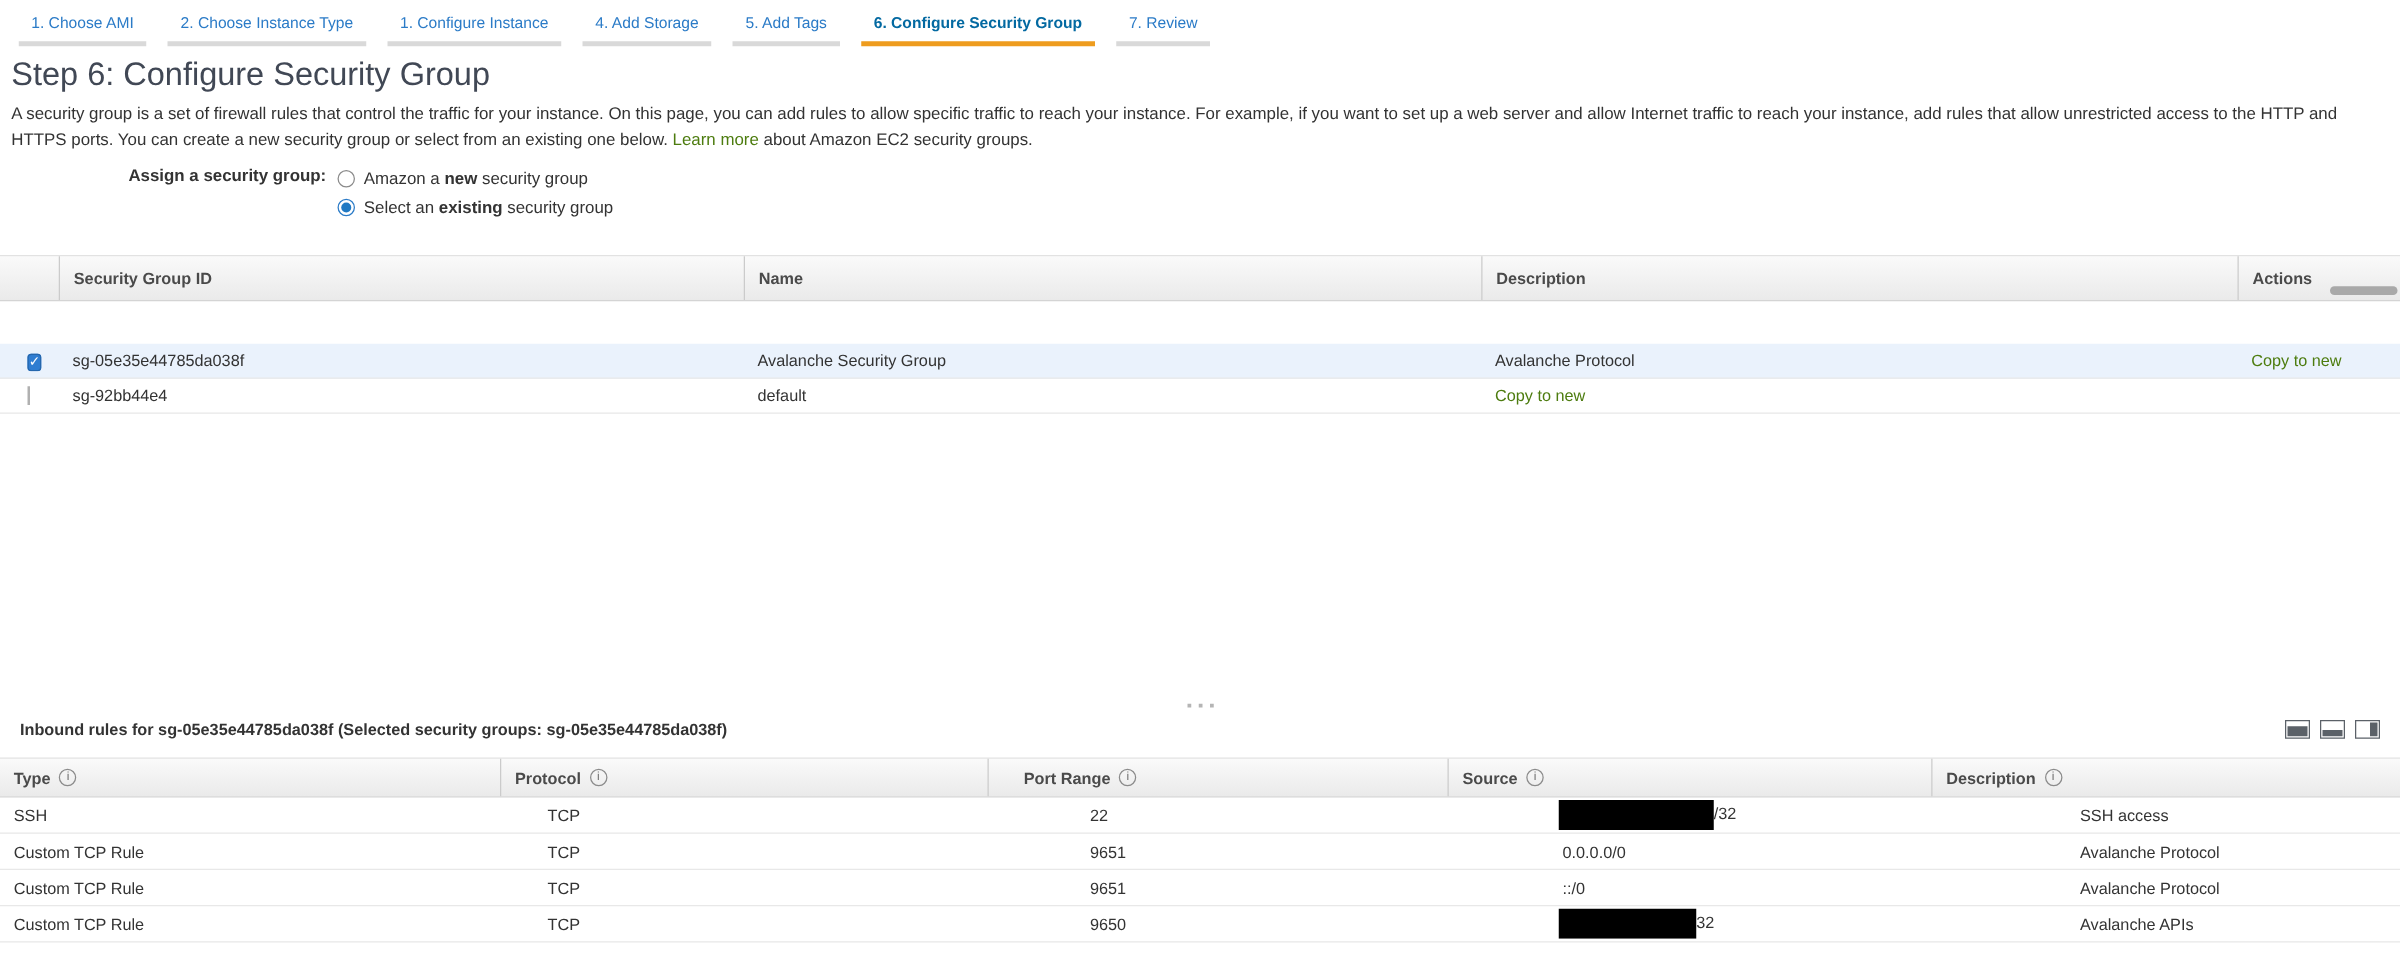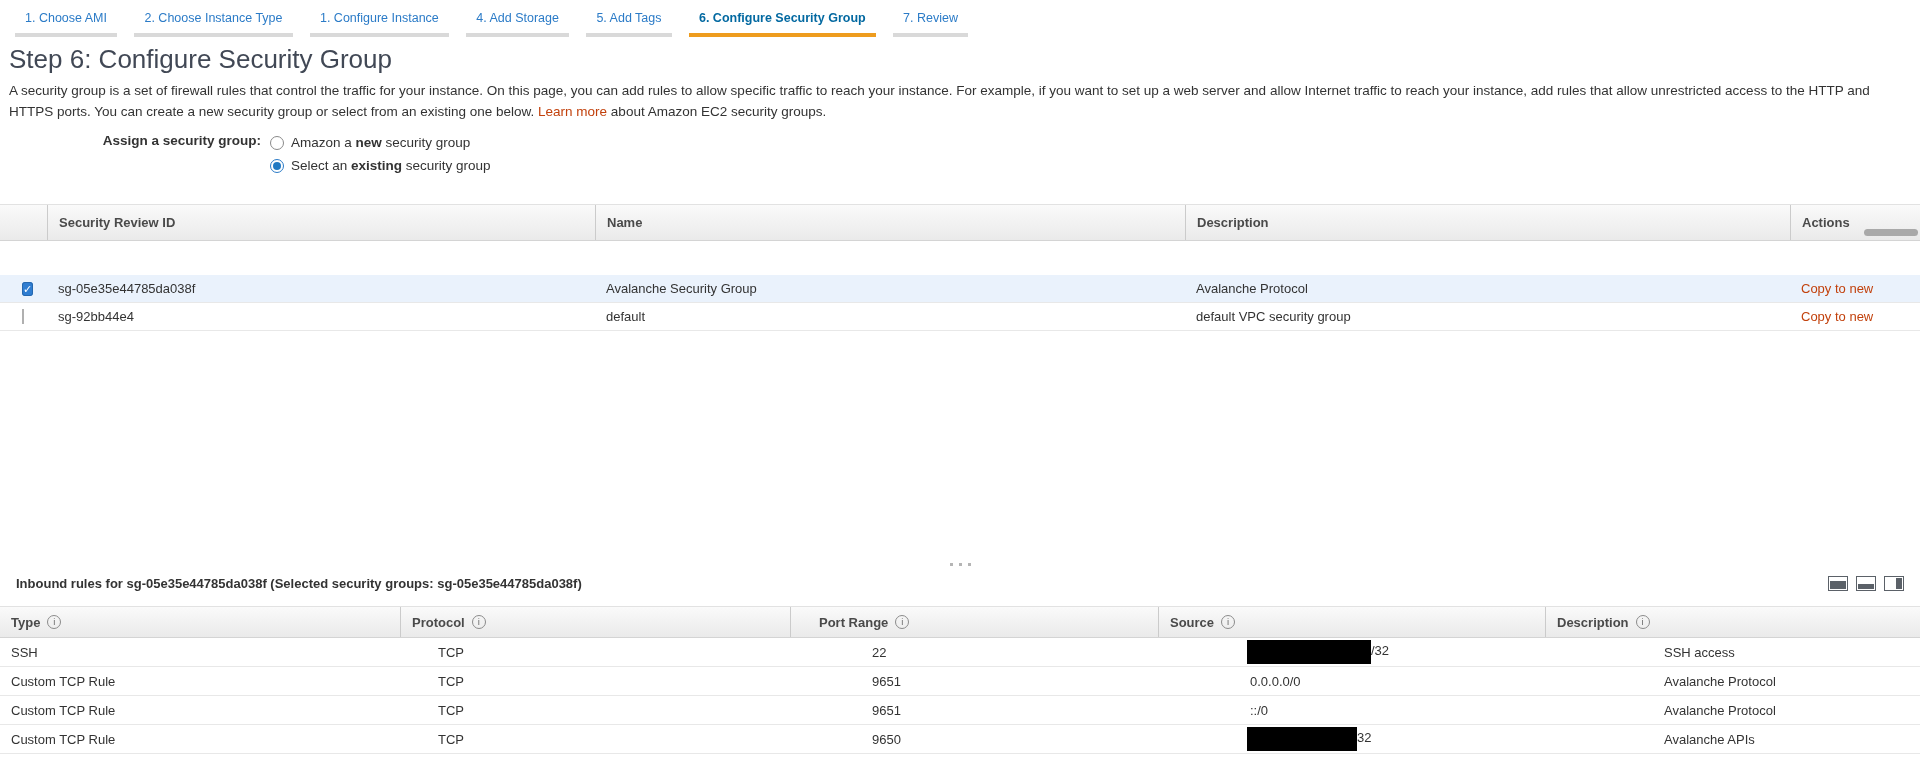--- a/index.html
+++ b/index.html
@@ -9,21 +9,21 @@
 
   
   .tabbar { padding: 8px 0 0 15px; white-space: nowrap; }
   .tab { display: inline-block; margin-right: 13px; padding: 3px 10px 8px 10px;
     font-size: 12.5px; color: #2b7bc7; border-bottom: 4px solid #d9d9d9; cursor: pointer; }
   .tab.active { color: #0369a1; font-weight: bold; border-bottom-color: #ee9c1e; }
 
   
   .page-title { margin: 7px 0 5px 9px; font-size: 26px; font-weight: 400; color: #414855; }
   .page-desc { margin: 0 20px 0 9px; max-width: 1880px; font-size: 13.5px; line-height: 21px; color: #333; }
-  a.link { color: #c2410c; text-decoration: none; cursor: pointer; }
+  a.link { color: #4d7c0f; text-decoration: none; cursor: pointer; }
 
   
   .assign-row { display: flex; margin: 9px 0 0 0; padding-left: 16px; }
   .assign-label { width: 245px; text-align: right; font-weight: bold; font-size: 13.5px; padding-top: 2px; }
   .assign-options { margin-left: 9px; }
   .radio-option { display: flex; align-items: center; height: 23px; font-size: 13.5px; cursor: pointer; }
   .radio { width: 14px; height: 14px; border-radius: 50%; border: 1px solid #8a8a8a;
     background: #fff; margin-right: 7px; position: relative; flex: none; }
   .radio.selected { border-color: #2b7bc7; }
   .radio.selected::after { content: ""; position: absolute; left: 2px; top: 2px;
@@ -122,40 +122,39 @@
       <div class="radio-option">
         <span class="radio selected"></span>
         <span><span>Select an </span><span class="bold">existing</span><span> security group</span></span>
       </div>
     </div>
   </div>
 
   <div class="sg-table">
     <div class="thead sg-head">
       <div class="th col-check"></div>
-      <div class="th col-id">Security Review ID</div>
+      <div class="th col-id">Security Group ID</div>
       <div class="th col-name">Name</div>
       <div class="th col-desc">Description</div>
       <div class="th col-actions">Actions</div>
     </div>
     <div class="sg-spacer"></div>
 
     <div class="trow sg-row selected">
       <div class="td col-check"><span class="checkbox checked">✓</span></div>
       <div class="td col-id">sg-05e35e44785da038f</div>
       <div class="td col-name">Avalanche Security Group</div>
       <div class="td col-desc">Avalanche Protocol</div>
       <div class="td col-actions"><a class="link">Copy to new</a></div>
     </div>
 
     <div class="trow sg-row">
       <div class="td col-check"><span class="checkbox"></span></div>
       <div class="td col-id">sg-92bb44e4</div>
       <div class="td col-name">default</div>
-      <div class="td col-desc">default VPC security group</div>
       <div class="td col-actions"><a class="link">Copy to new</a></div>
     </div>
   </div>
 
   <span class="scroll-thumb"></span>
 
   <div class="panel-gap"></div>
 
   <div class="drag-handle">
     <span class="dot"></span>

